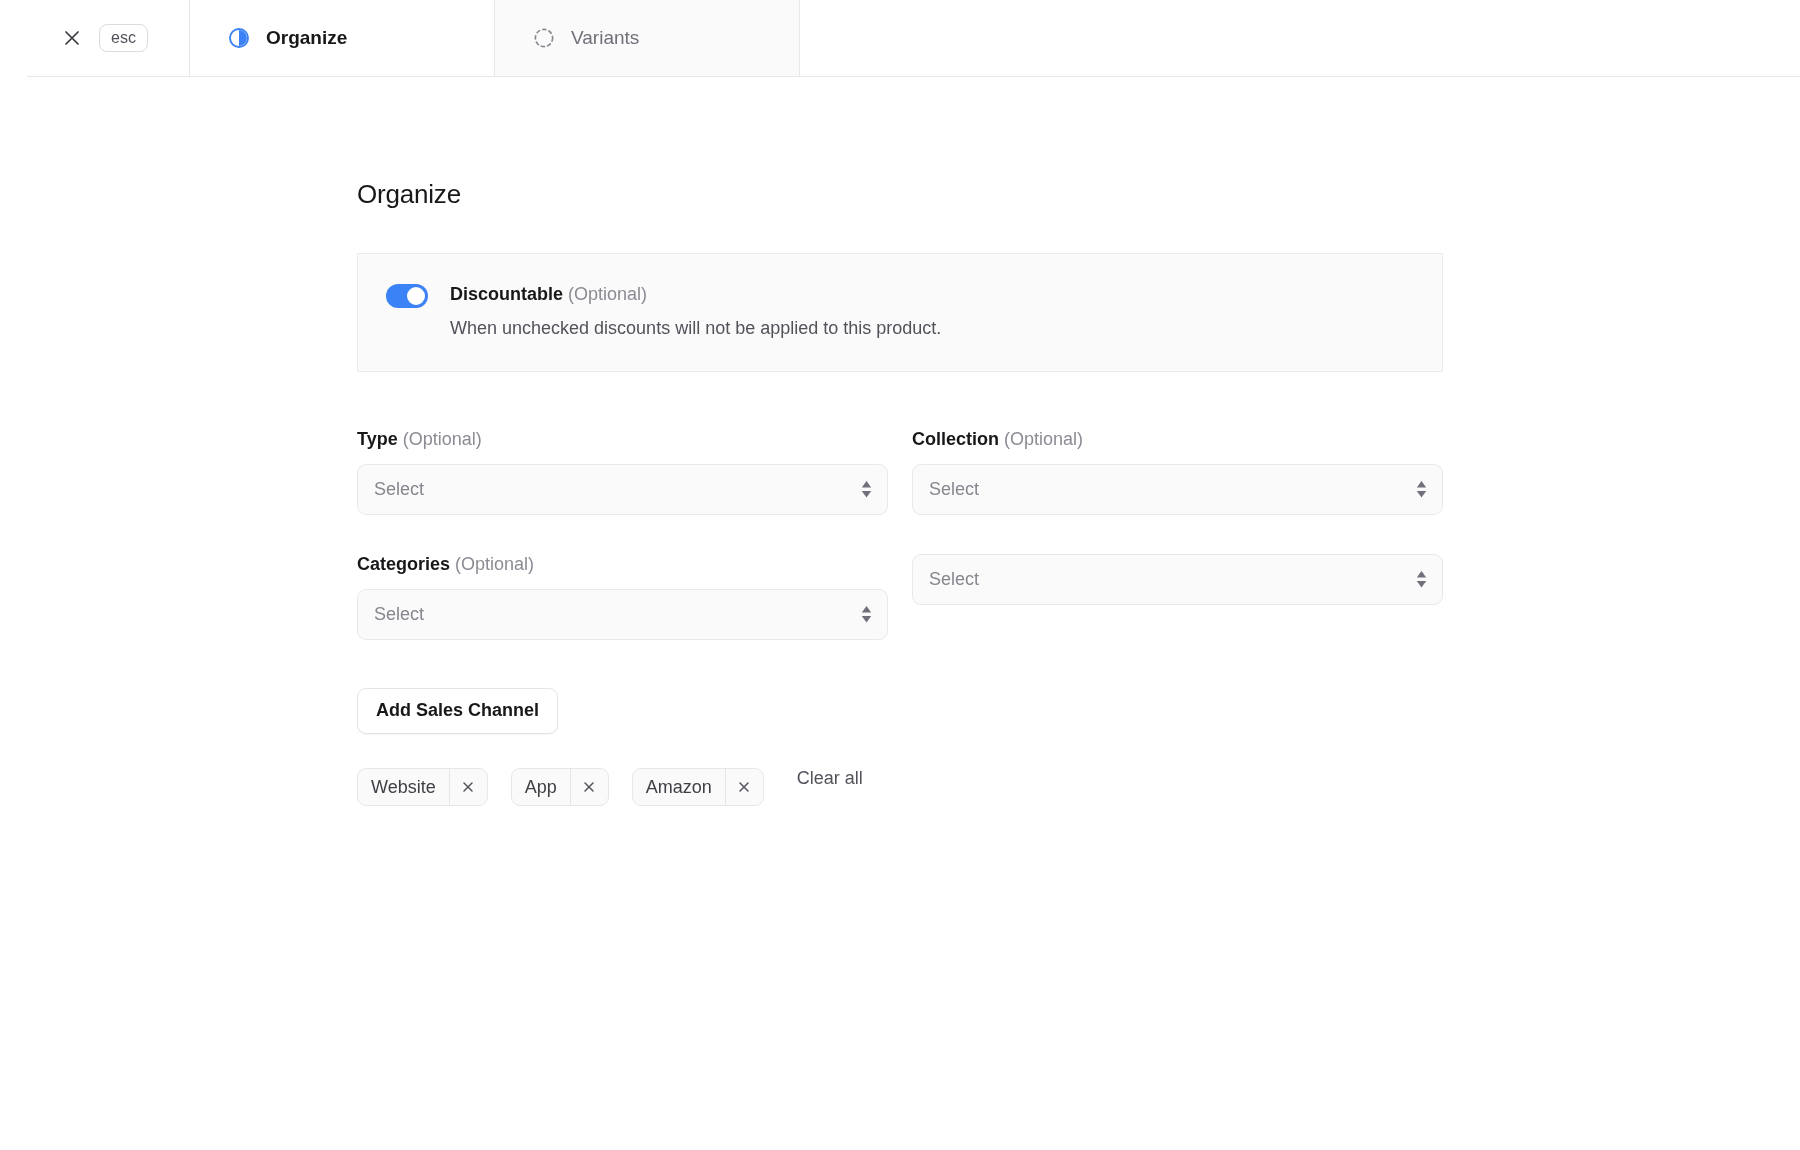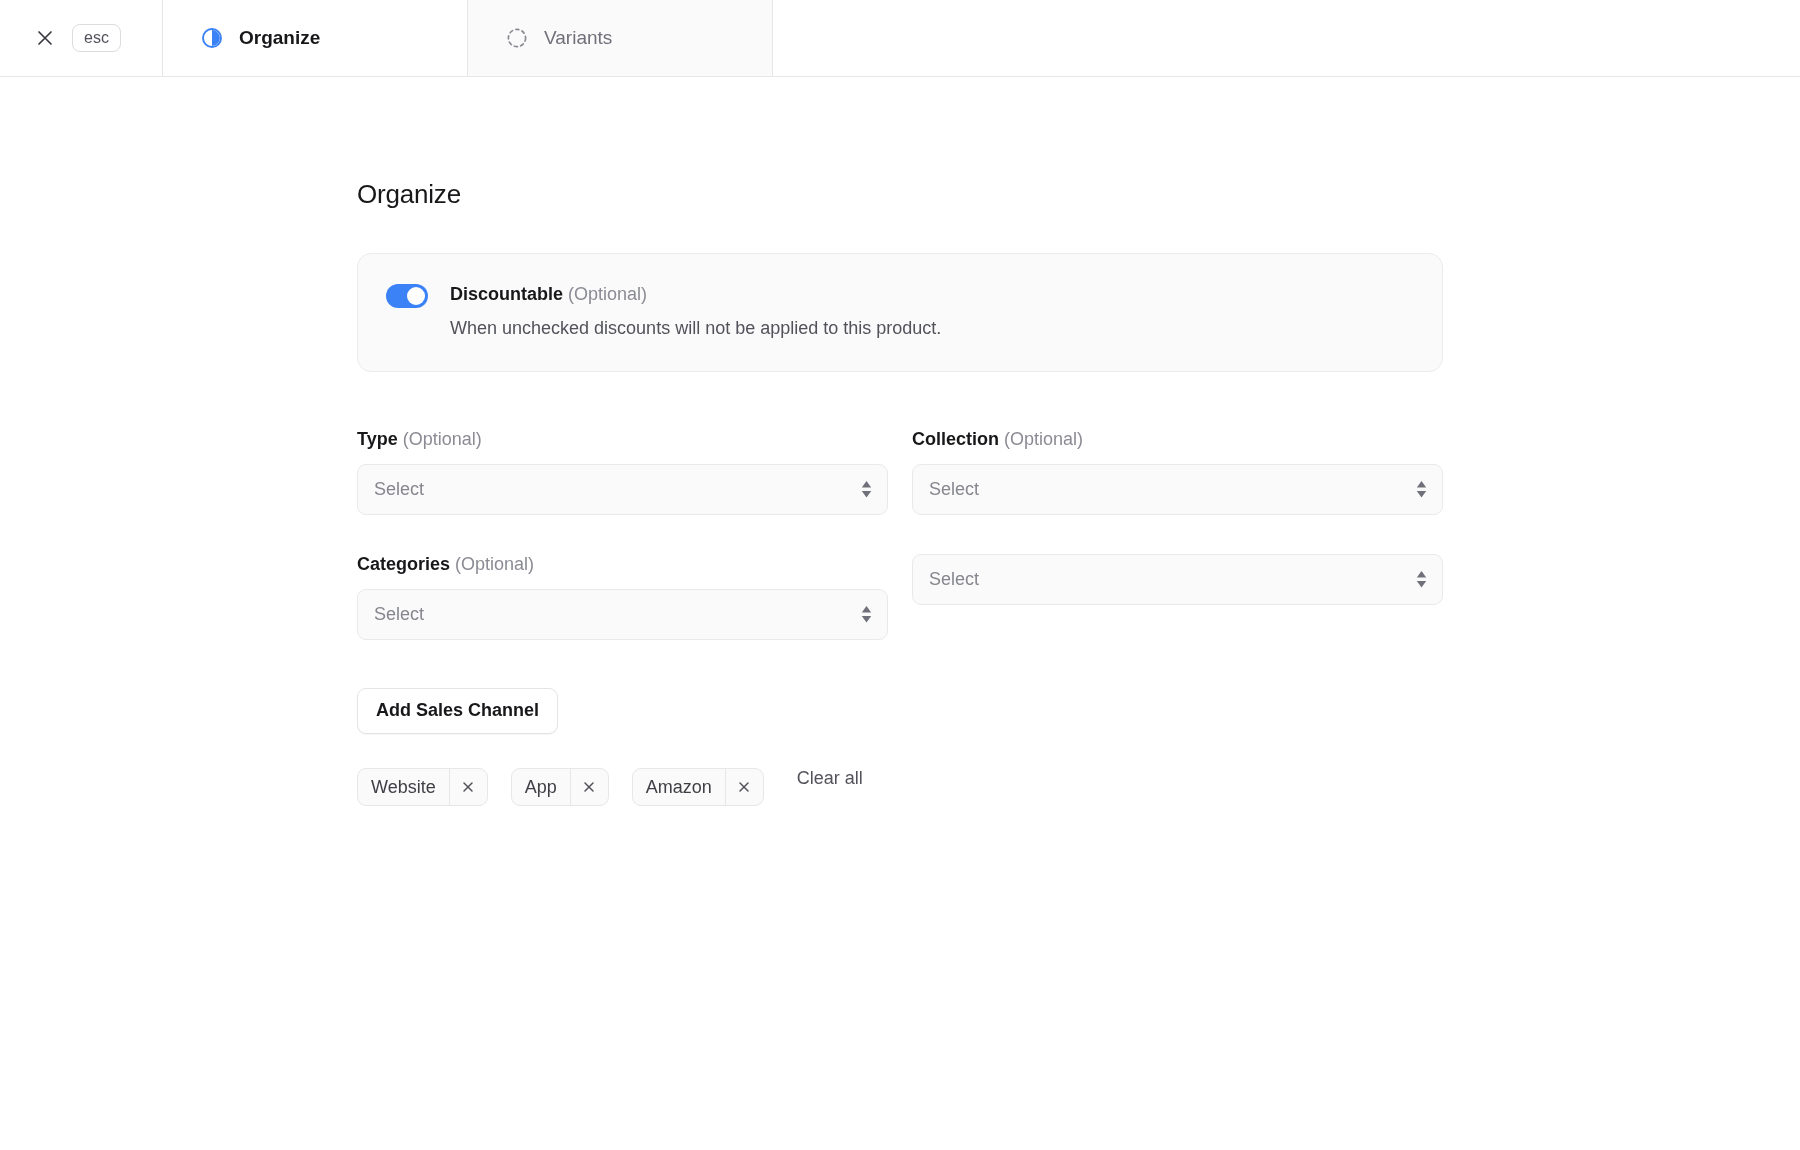--- a/index.html
+++ b/index.html
@@ -12,20 +12,21 @@
     -webkit-font-smoothing: antialiased;
   }
 
   
   .header {
     display: flex;
     align-items: stretch;
     height: 77px;
     background: #ffffff;
     border-bottom: 1px solid #e7e7e9;
+    margin-left: 27px;
   }
 
   .esc-zone {
     display: flex;
     align-items: center;
     gap: 16px;
     padding: 0 24px 0 34px;
     background: #ffffff;
     border-right: 1px solid #e7e7e9;
     min-width: 163px;
@@ -91,21 +92,21 @@
     font-size: 26px;
     font-weight: 400;
     color: #18181b;
     letter-spacing: -0.2px;
     margin-bottom: 43px;
   }
 
   
   .discountable-panel {
     border: 1px solid #ebebed;
-    border-radius: 14px;
+    border-radius: 2px;
     background: #fafafa;
     padding: 27px 28px 29px;
     display: flex;
     align-items: flex-start;
     gap: 22px;
     margin-bottom: 57px;
   }
 
   .toggle {
     width: 42px;

